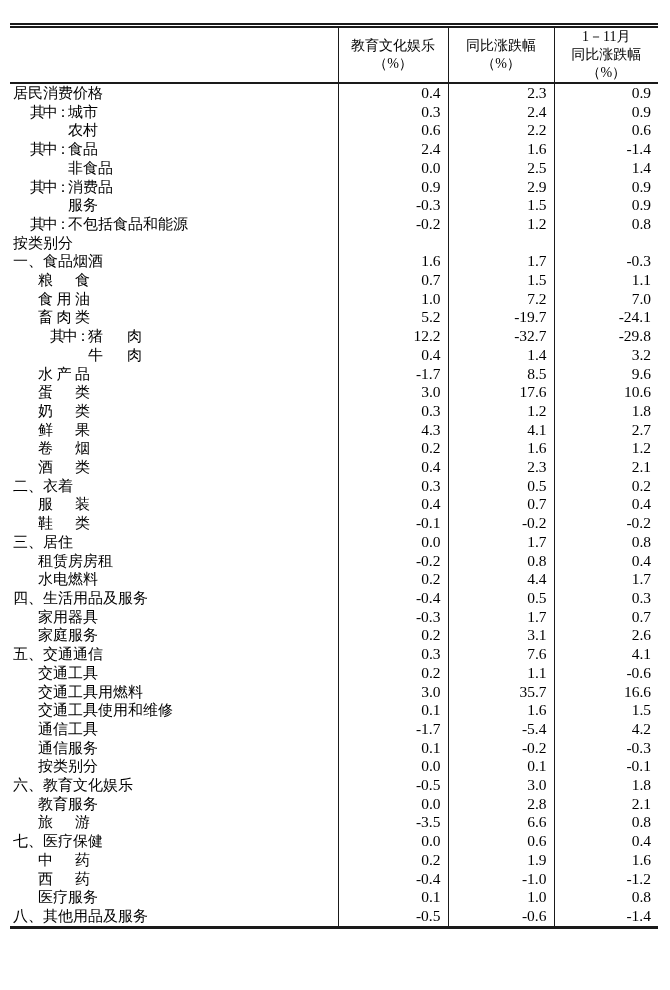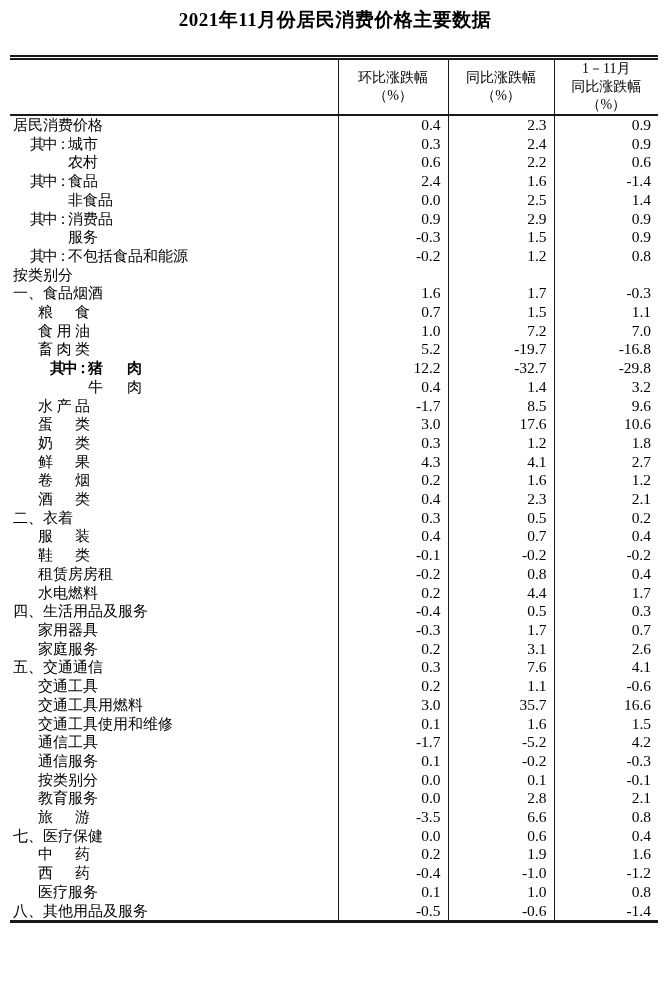--- a/index.html
+++ b/index.html
@@ -68,41 +68,40 @@
   .justify {
     display: inline-block;
     text-align: justify;
     text-align-last: justify;
     text-justify: inter-character;
   }
   .ind-l0   { padding-left: 3px;  }
   .ind-qz1  { padding-left: 20px; }
   .ind-sub1 { padding-left: 58px; }
   .ind-cat  { padding-left: 28px; }
-  .ind-qz2  { padding-left: 40px; font-weight: bold; }
+  .ind-qz2  { padding-left: 40px; }
   .ind-sub2 { padding-left: 78px; }
 </style>
 </head>
 <body>
 
 <div class="page">
-  <h1 class="title">2021年11月份居民消费价格主要数据</h1>
 
   <table class="cpi">
     <colgroup>
       <col class="w-lab">
         <col class="w-c1">
         <col class="w-c2">
         <col class="w-c3">
     </colgroup>
     <thead>
       <tr>
         <th class="lab"></th>
         <th class="num c1">
-          <div>环比涨跌幅</div>
+          <div>教育文化娱乐</div>
           <div>（%）</div>
         </th>
         <th class="num c2">
           <div>同比涨跌幅</div>
           <div>（%）</div>
         </th>
         <th class="num c3">
           <div>1－11月</div>
           <div>同比涨跌幅（%）</div>
         </th>
@@ -178,21 +177,21 @@
         <tr>
           <td class="lab ind-cat"><span class="justify" style="width: 52px;">食用油</span></td>
           <td class="num c1">1.0</td>
           <td class="num c2">7.2</td>
           <td class="num c3">7.0</td>
         </tr>
         <tr>
           <td class="lab ind-cat"><span class="justify" style="width: 52px;">畜肉类</span></td>
           <td class="num c1">5.2</td>
           <td class="num c2">-19.7</td>
-          <td class="num c3">-16.8</td>
+          <td class="num c3">-24.1</td>
         </tr>
         <tr>
           <td class="lab ind-qz2"><span class="prefix">其中：</span><span class="justify" style="width: 54px;">猪肉</span></td>
           <td class="num c1">12.2</td>
           <td class="num c2">-32.7</td>
           <td class="num c3">-29.8</td>
         </tr>
         <tr>
           <td class="lab ind-sub2"><span class="justify" style="width: 54px;">牛肉</span></td>
           <td class="num c1">0.4</td>
@@ -247,20 +246,26 @@
           <td class="num c2">0.7</td>
           <td class="num c3">0.4</td>
         </tr>
         <tr>
           <td class="lab ind-cat"><span class="justify" style="width: 52px;">鞋类</span></td>
           <td class="num c1">-0.1</td>
           <td class="num c2">-0.2</td>
           <td class="num c3">-0.2</td>
         </tr>
         <tr>
+          <td class="lab ind-l0"><span>三、居住</span></td>
+          <td class="num c1">0.0</td>
+          <td class="num c2">1.7</td>
+          <td class="num c3">0.8</td>
+        </tr>
+        <tr>
           <td class="lab ind-cat"><span>租赁房房租</span></td>
           <td class="num c1">-0.2</td>
           <td class="num c2">0.8</td>
           <td class="num c3">0.4</td>
         </tr>
         <tr>
           <td class="lab ind-cat"><span>水电燃料</span></td>
           <td class="num c1">0.2</td>
           <td class="num c2">4.4</td>
           <td class="num c3">1.7</td>
@@ -303,34 +308,40 @@
         </tr>
         <tr>
           <td class="lab ind-cat"><span>交通工具使用和维修</span></td>
           <td class="num c1">0.1</td>
           <td class="num c2">1.6</td>
           <td class="num c3">1.5</td>
         </tr>
         <tr>
           <td class="lab ind-cat"><span>通信工具</span></td>
           <td class="num c1">-1.7</td>
-          <td class="num c2">-5.2</td>
+          <td class="num c2">-5.4</td>
           <td class="num c3">4.2</td>
         </tr>
         <tr>
           <td class="lab ind-cat"><span>通信服务</span></td>
           <td class="num c1">0.1</td>
           <td class="num c2">-0.2</td>
           <td class="num c3">-0.3</td>
         </tr>
         <tr>
           <td class="lab ind-cat"><span>按类别分</span></td>
           <td class="num c1">0.0</td>
           <td class="num c2">0.1</td>
           <td class="num c3">-0.1</td>
+        </tr>
+        <tr>
+          <td class="lab ind-l0"><span>六、教育文化娱乐</span></td>
+          <td class="num c1">-0.5</td>
+          <td class="num c2">3.0</td>
+          <td class="num c3">1.8</td>
         </tr>
         <tr>
           <td class="lab ind-cat"><span>教育服务</span></td>
           <td class="num c1">0.0</td>
           <td class="num c2">2.8</td>
           <td class="num c3">2.1</td>
         </tr>
         <tr>
           <td class="lab ind-cat"><span class="justify" style="width: 52px;">旅游</span></td>
           <td class="num c1">-3.5</td>

